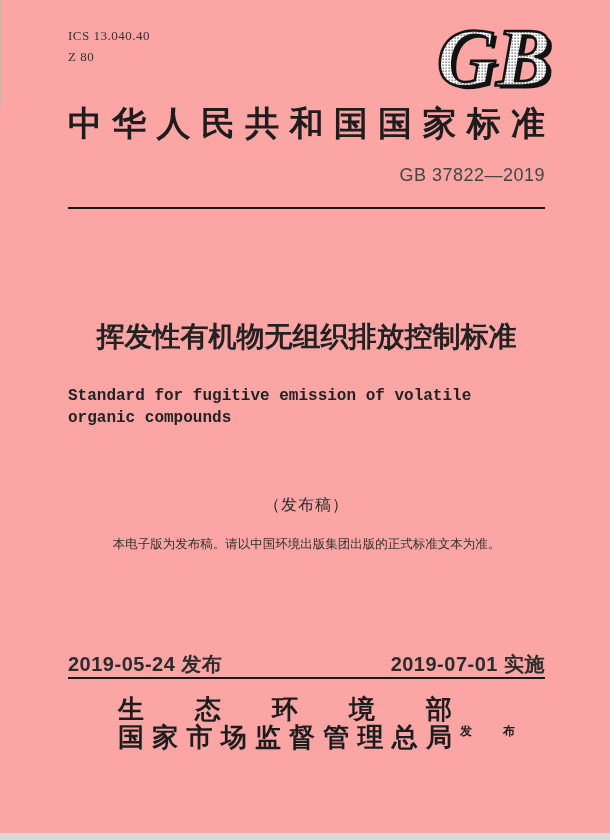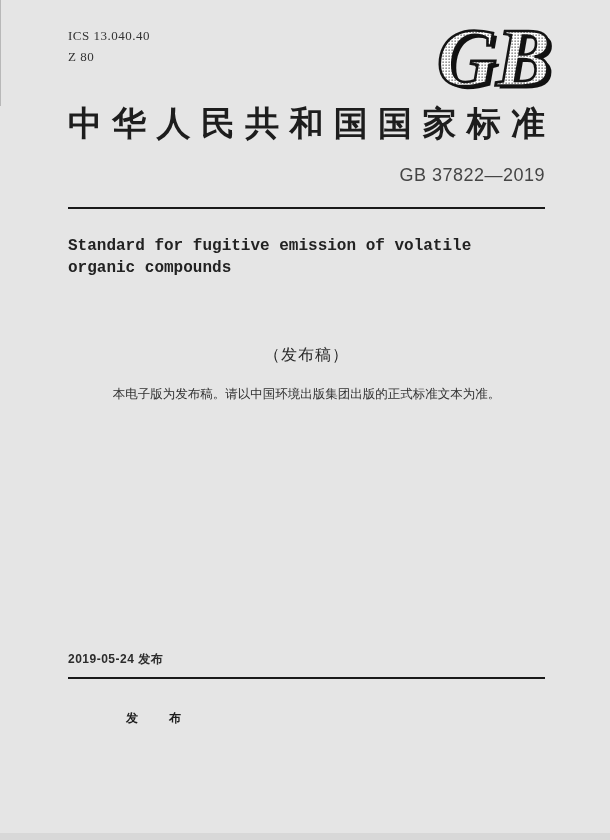--- a/index.html
+++ b/index.html
@@ -5,21 +5,21 @@
   html, body {
     margin: 0;
     padding: 0;
     background: #ffffff;
   }
   .page {
     position: relative;
     width: 610px;
     height: 840px;
     margin: 0 auto;
-    background: #e5e5e5;
+    background: #fca5a5;
     box-sizing: border-box;
     padding: 25px 65px 0 68px;
     font-family: "Liberation Serif", serif;
     color: #2a2a2a;
     overflow: hidden;
   }
   .scan-edge {
     position: absolute;
     left: 0;
     top: 0;
@@ -101,21 +101,21 @@
     text-align: center;
     color: #303030;
   }
   .dates-row {
     position: absolute;
     left: 68px;
     right: 65px;
     top: 651px;
     display: flex;
     justify-content: space-between;
-    font-size: 12px;
+    font-size: 20px;
     font-weight: bold;
     color: #2c2c2c;
     font-family: "Liberation Sans", sans-serif;
     letter-spacing: 0.5px;
   }
   .rule-dates {
     position: absolute;
     left: 68px;
     right: 65px;
     top: 677px;
@@ -181,32 +181,38 @@
       <text x="76" y="63" fill="url(#gbdots)" stroke="#141414" stroke-width="2.6">GB</text>
     </g>
   </svg>
 
   <div class="std-header">中华人民共和国国家标准</div>
 
   <div class="std-number">GB 37822—2019</div>
 
   <hr class="rule rule-top">
 
+  <div class="doc-title-cn">挥发性有机物无组织排放控制标准</div>
 
   <div class="doc-title-en">Standard for fugitive emission of volatile organic compounds</div>
 
   <div class="draft-label">（发布稿）</div>
 
   <div class="note">本电子版为发布稿。请以中国环境出版集团出版的正式标准文本为准。</div>
 
   <div class="dates-row">
     <span>2019-05-24 发布</span>
+    <span>2019-07-01 实施</span>
   </div>
 
   <hr class="rule rule-dates">
 
   <div class="publisher">
+    <div class="issuer-lines">
+      <div class="issuer-line">生态环境部</div>
+      <div class="issuer-line">国家市场监督管理总局</div>
+    </div>
     <div class="issue-label">发 布</div>
   </div>
 
   <div class="bottom-band"></div>
 
 </div>
 
 </body></html>

